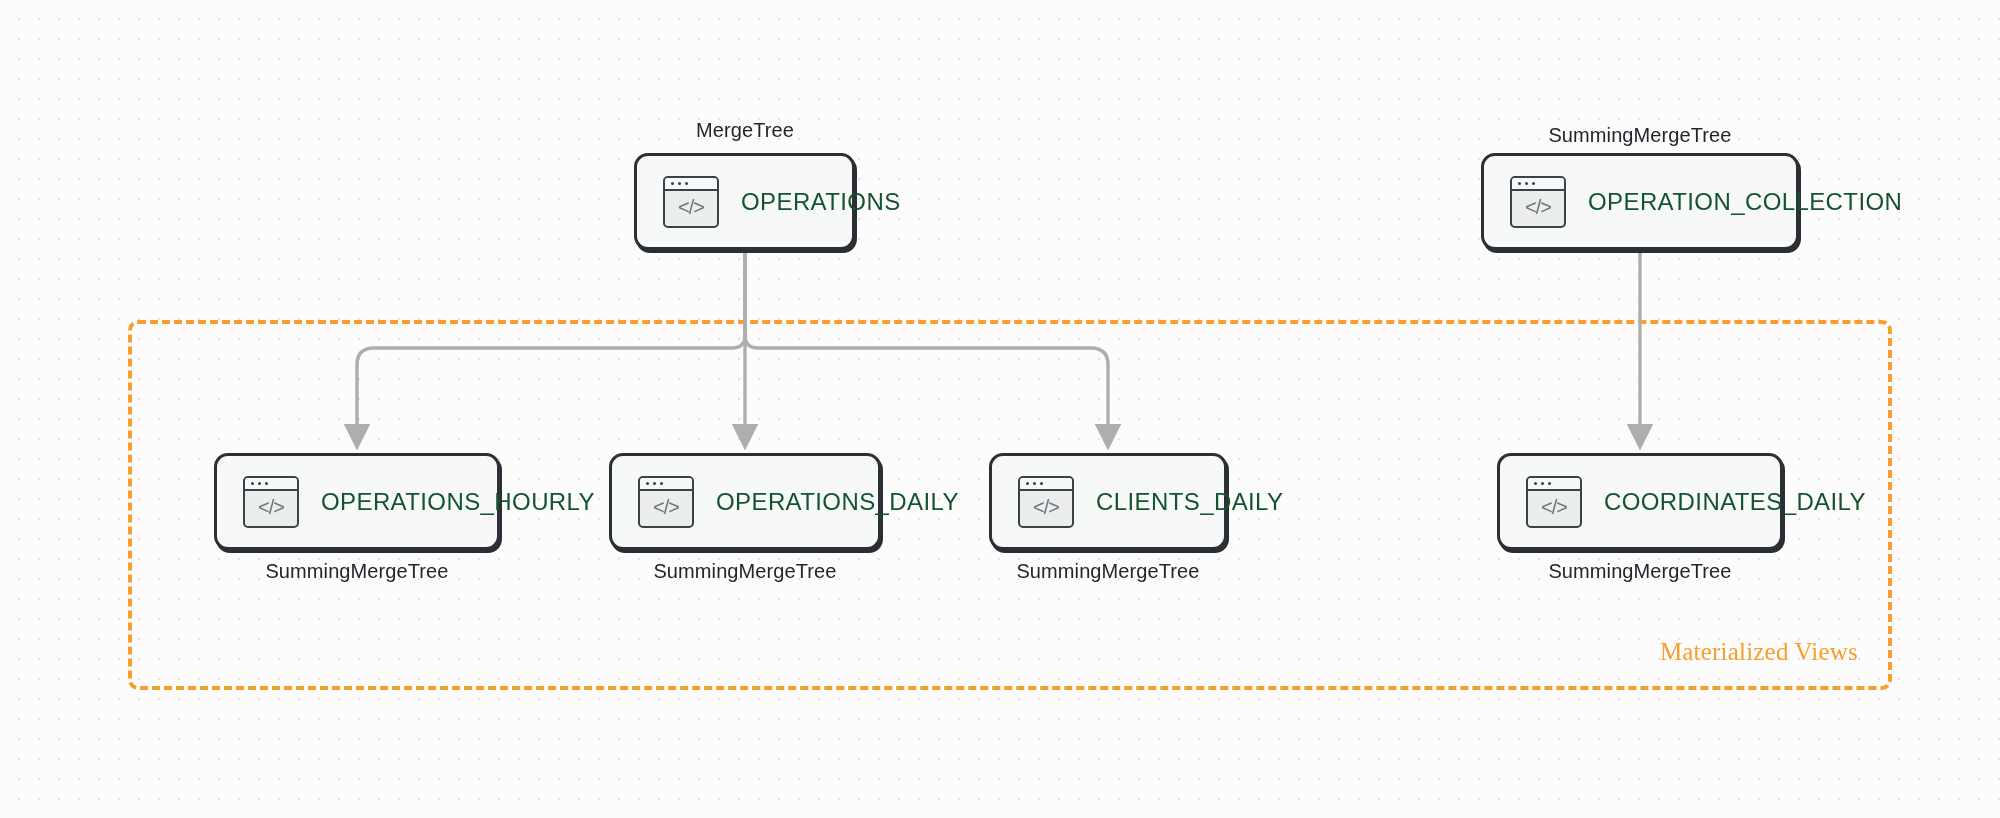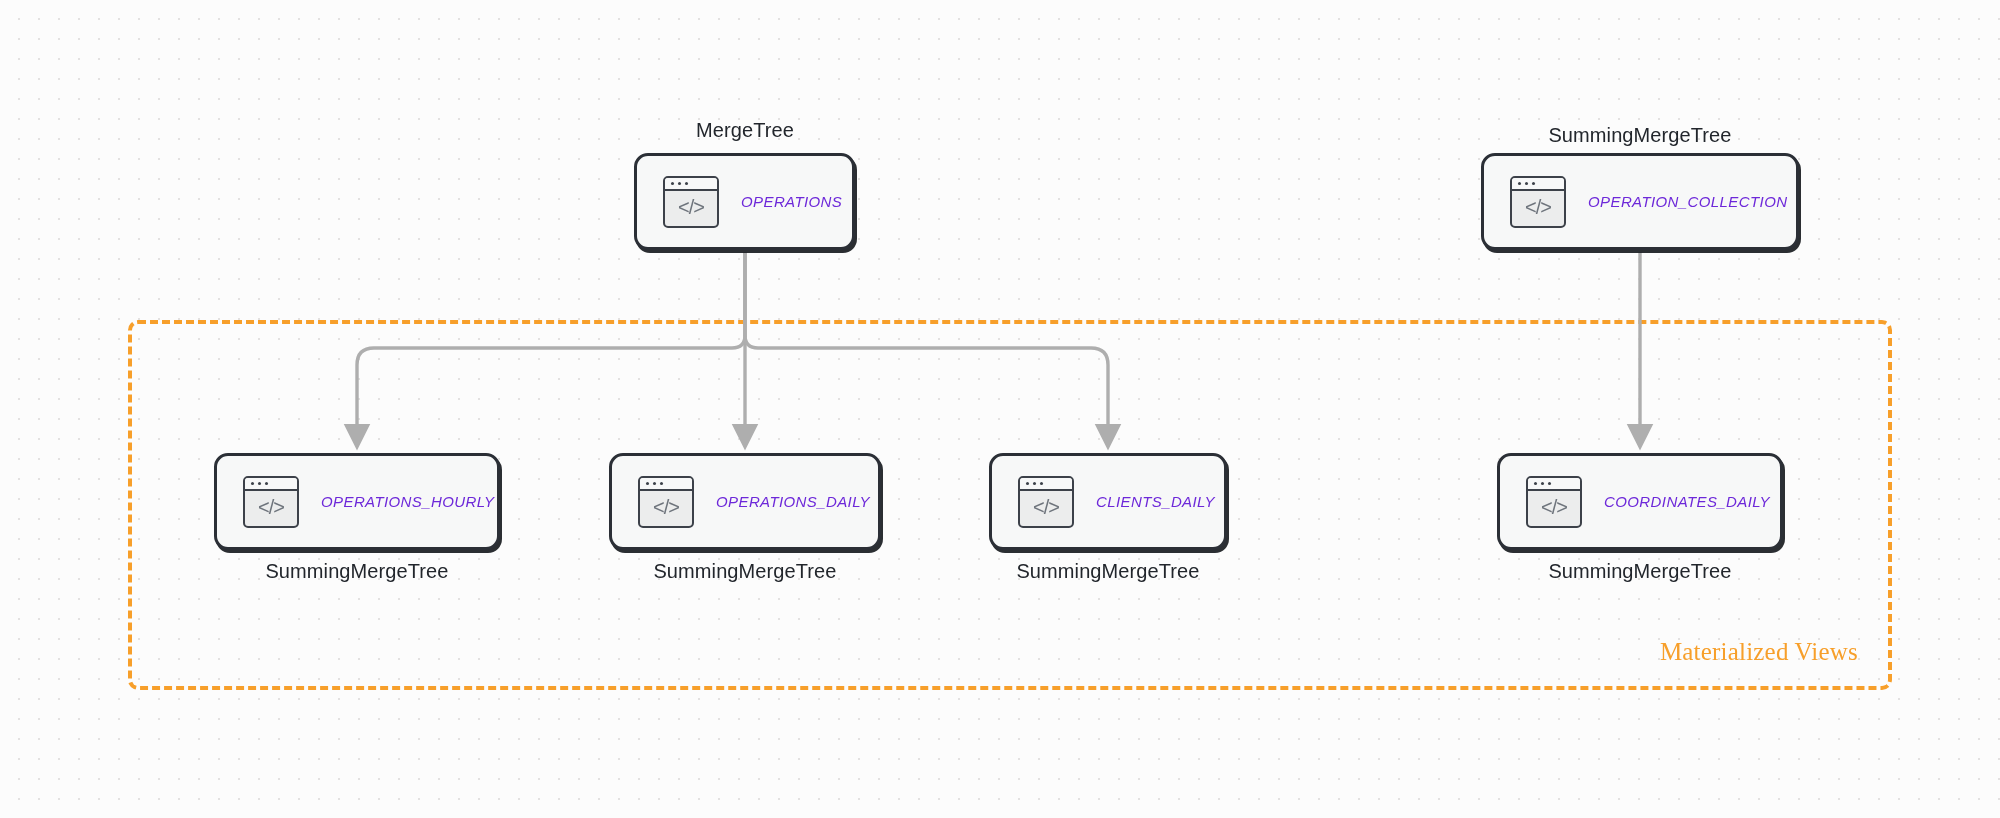--- a/index.html
+++ b/index.html
@@ -72,23 +72,22 @@
   .node-icon {
     position: relative;
     margin-left: 26px;
     width: 56px;
     height: 52px;
     flex: 0 0 auto;
   }
   .node-title {
     margin-left: 22px;
     margin-right: 18px;
-    font-style: italic;
-    font-size: 15px;
-    color: #6d28d9;
+    font-size: 24px;
+    color: #14532d;
     letter-spacing: 0.4px;
     white-space: nowrap;
   }
 
   
   .win {
     position: absolute;
     inset: 0;
     border: 2.6px solid #3c4149;
     border-radius: 5px;

